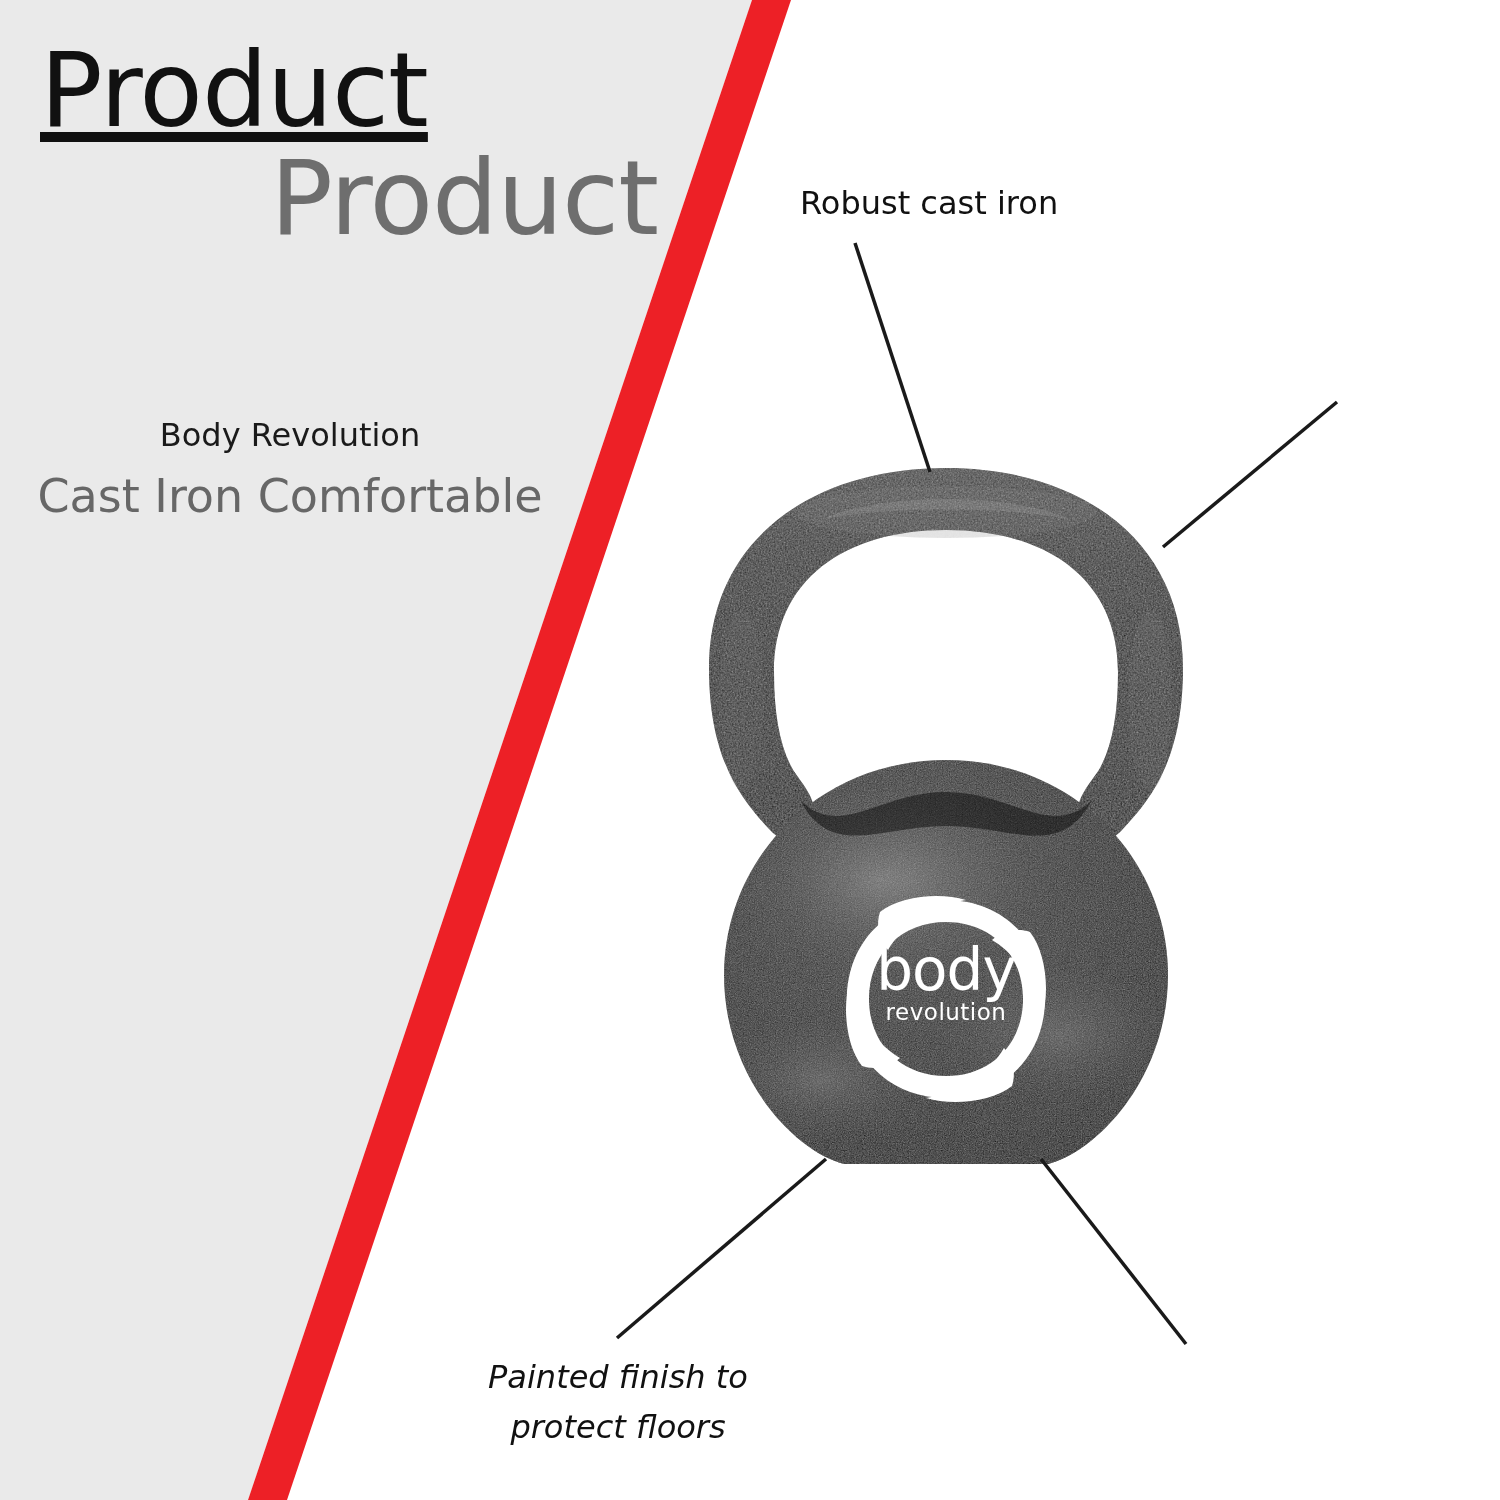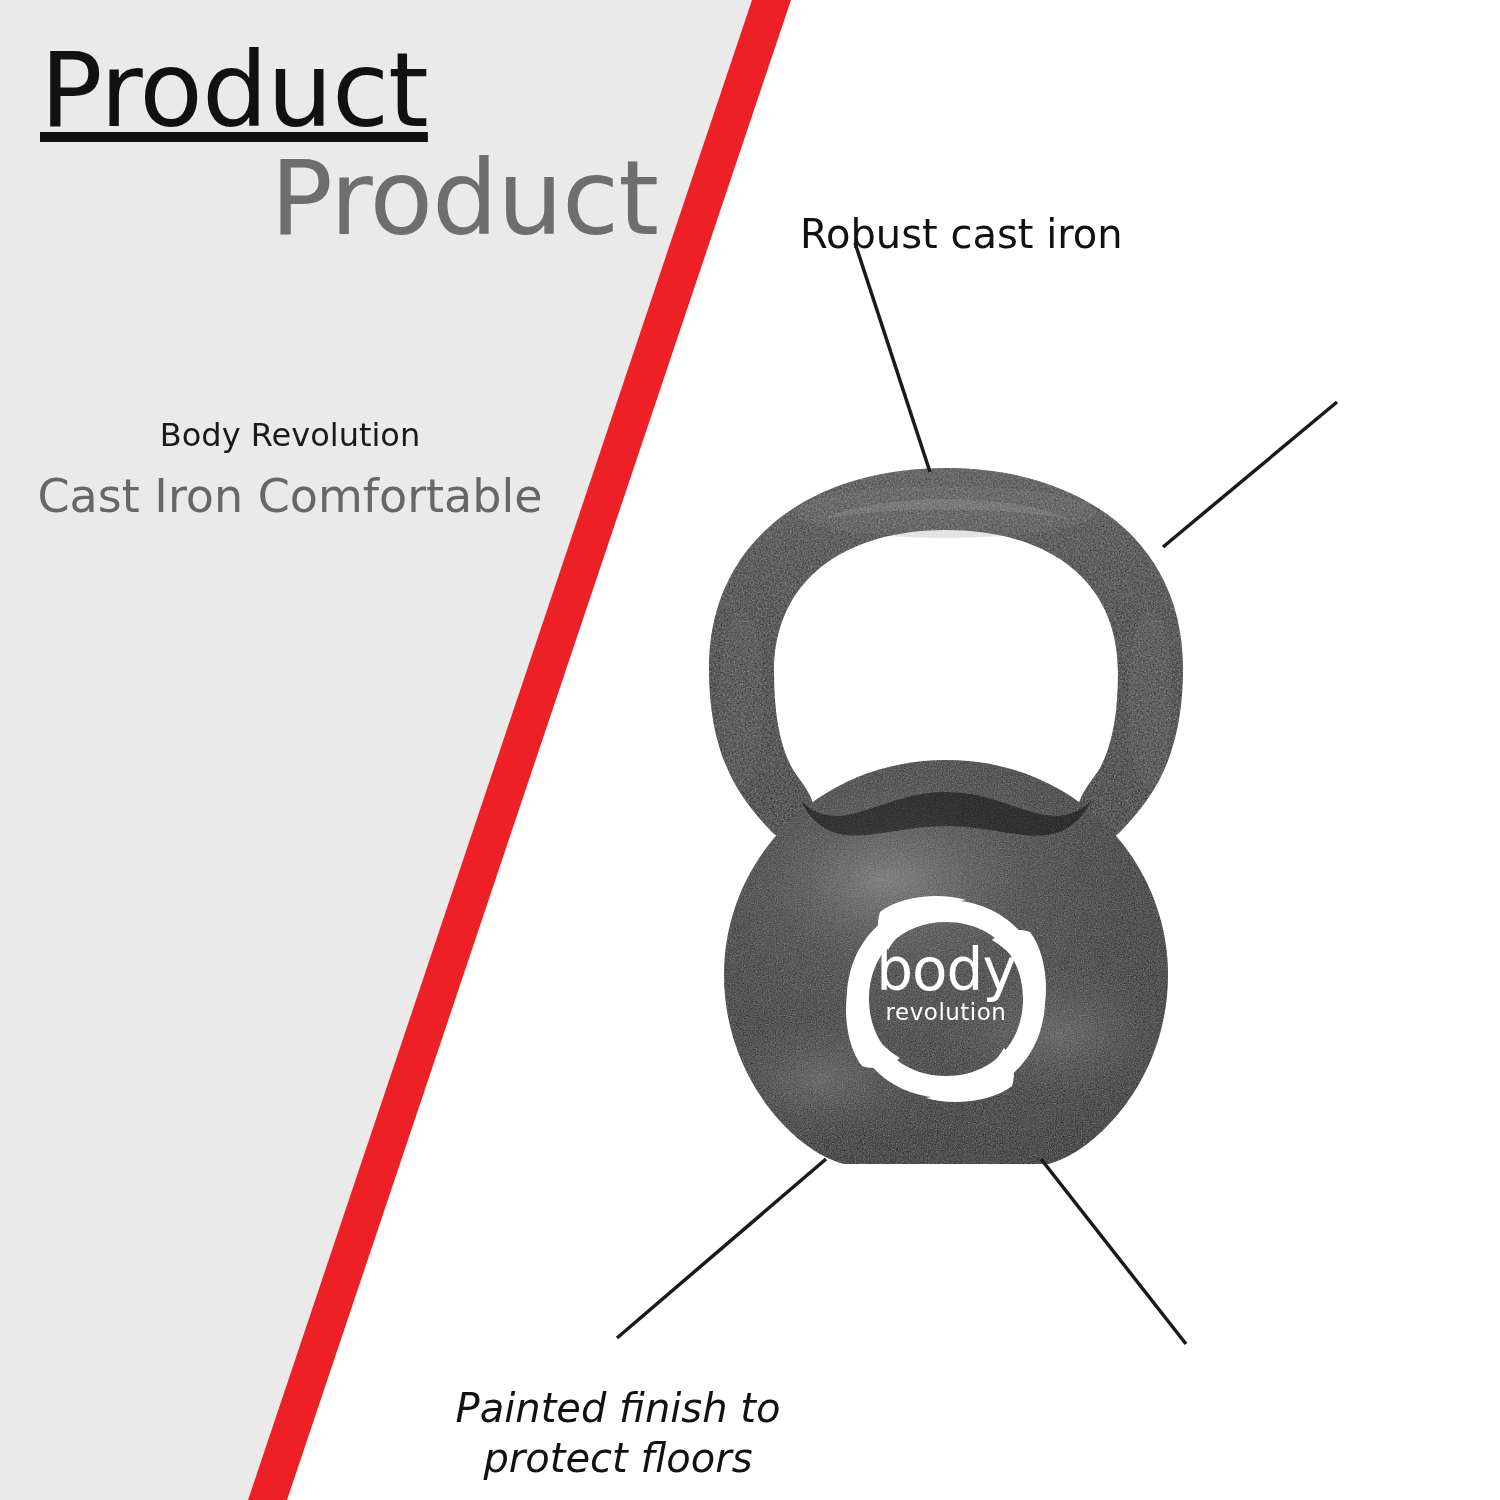--- a/index.html
+++ b/index.html
@@ -84,25 +84,24 @@
     line-height: 62px;
     color: #676767;
     font-weight: 400;
     white-space: nowrap;
   }
 
   
   .callout {
     position: absolute;
     color: #111111;
-    font-size: 40px;
+    font-size: 32px;
     line-height: 50px;
     font-weight: 400;
     white-space: pre-line;
-    margin-top: 31px;
   }
   #callout-robust-cast-iron { left: 800px; top: 178px; text-align: left; }
   #callout-comfortable-handle { left: 1205px; top: 277px; text-align: left; }
   #callout-painted-finish { left: 444px; top: 1352px; width: 348px; text-align: center; font-style: italic; }
   #callout-anti-roll { left: 1038px; top: 1352px; width: 300px; text-align: center; }
 
   
   #leaders, #kettlebell-svg {
     position: absolute;
     left: 0; top: 0;

